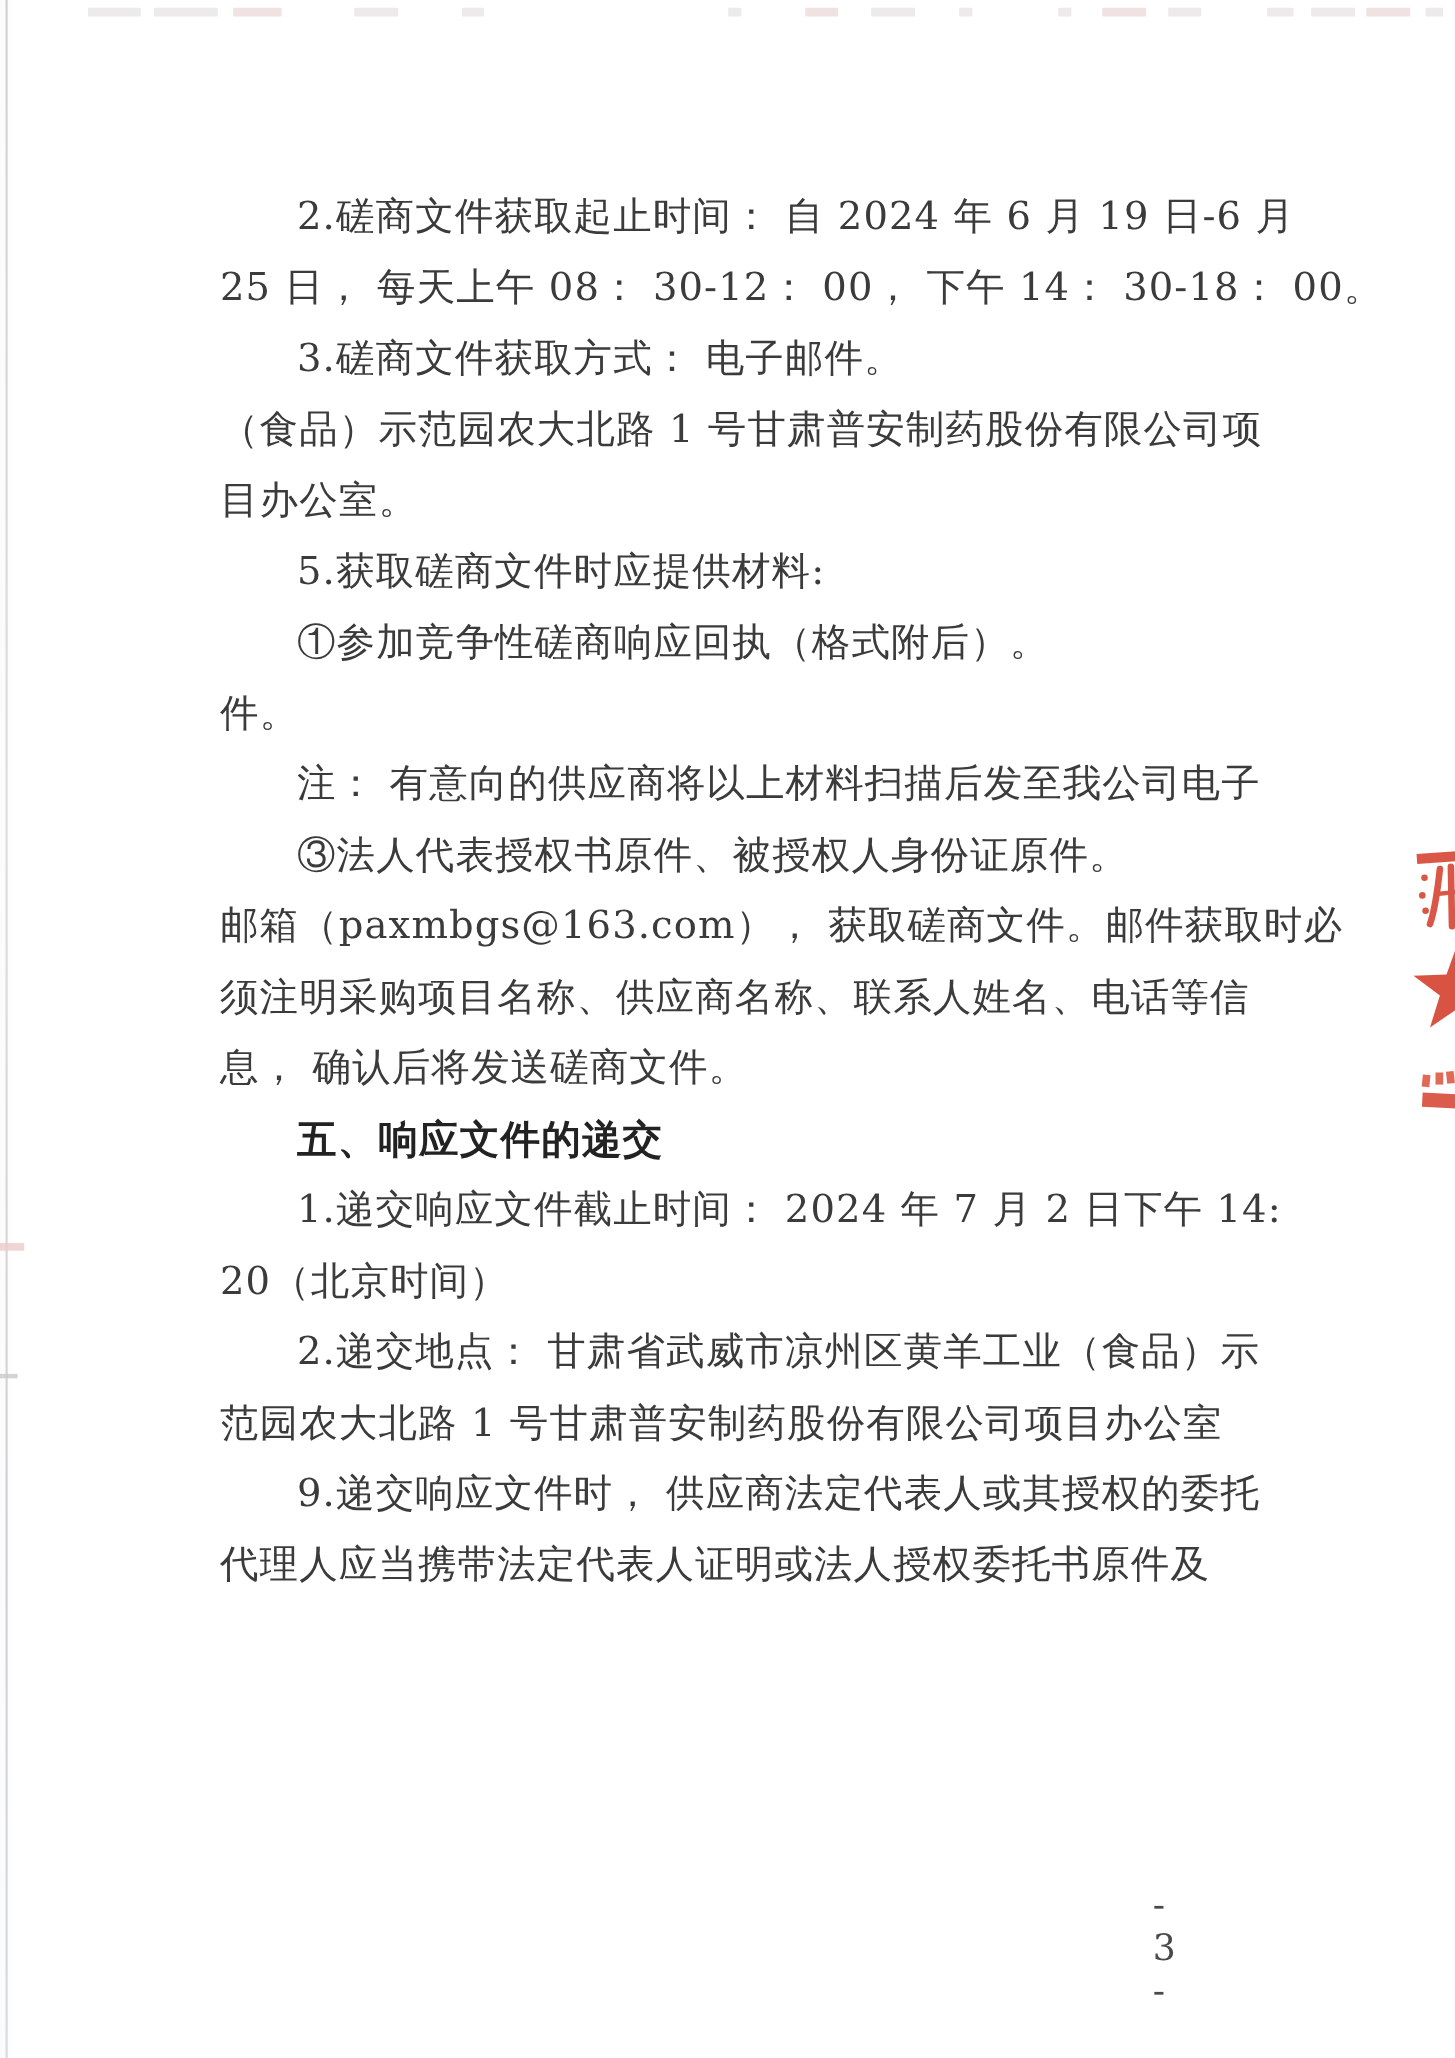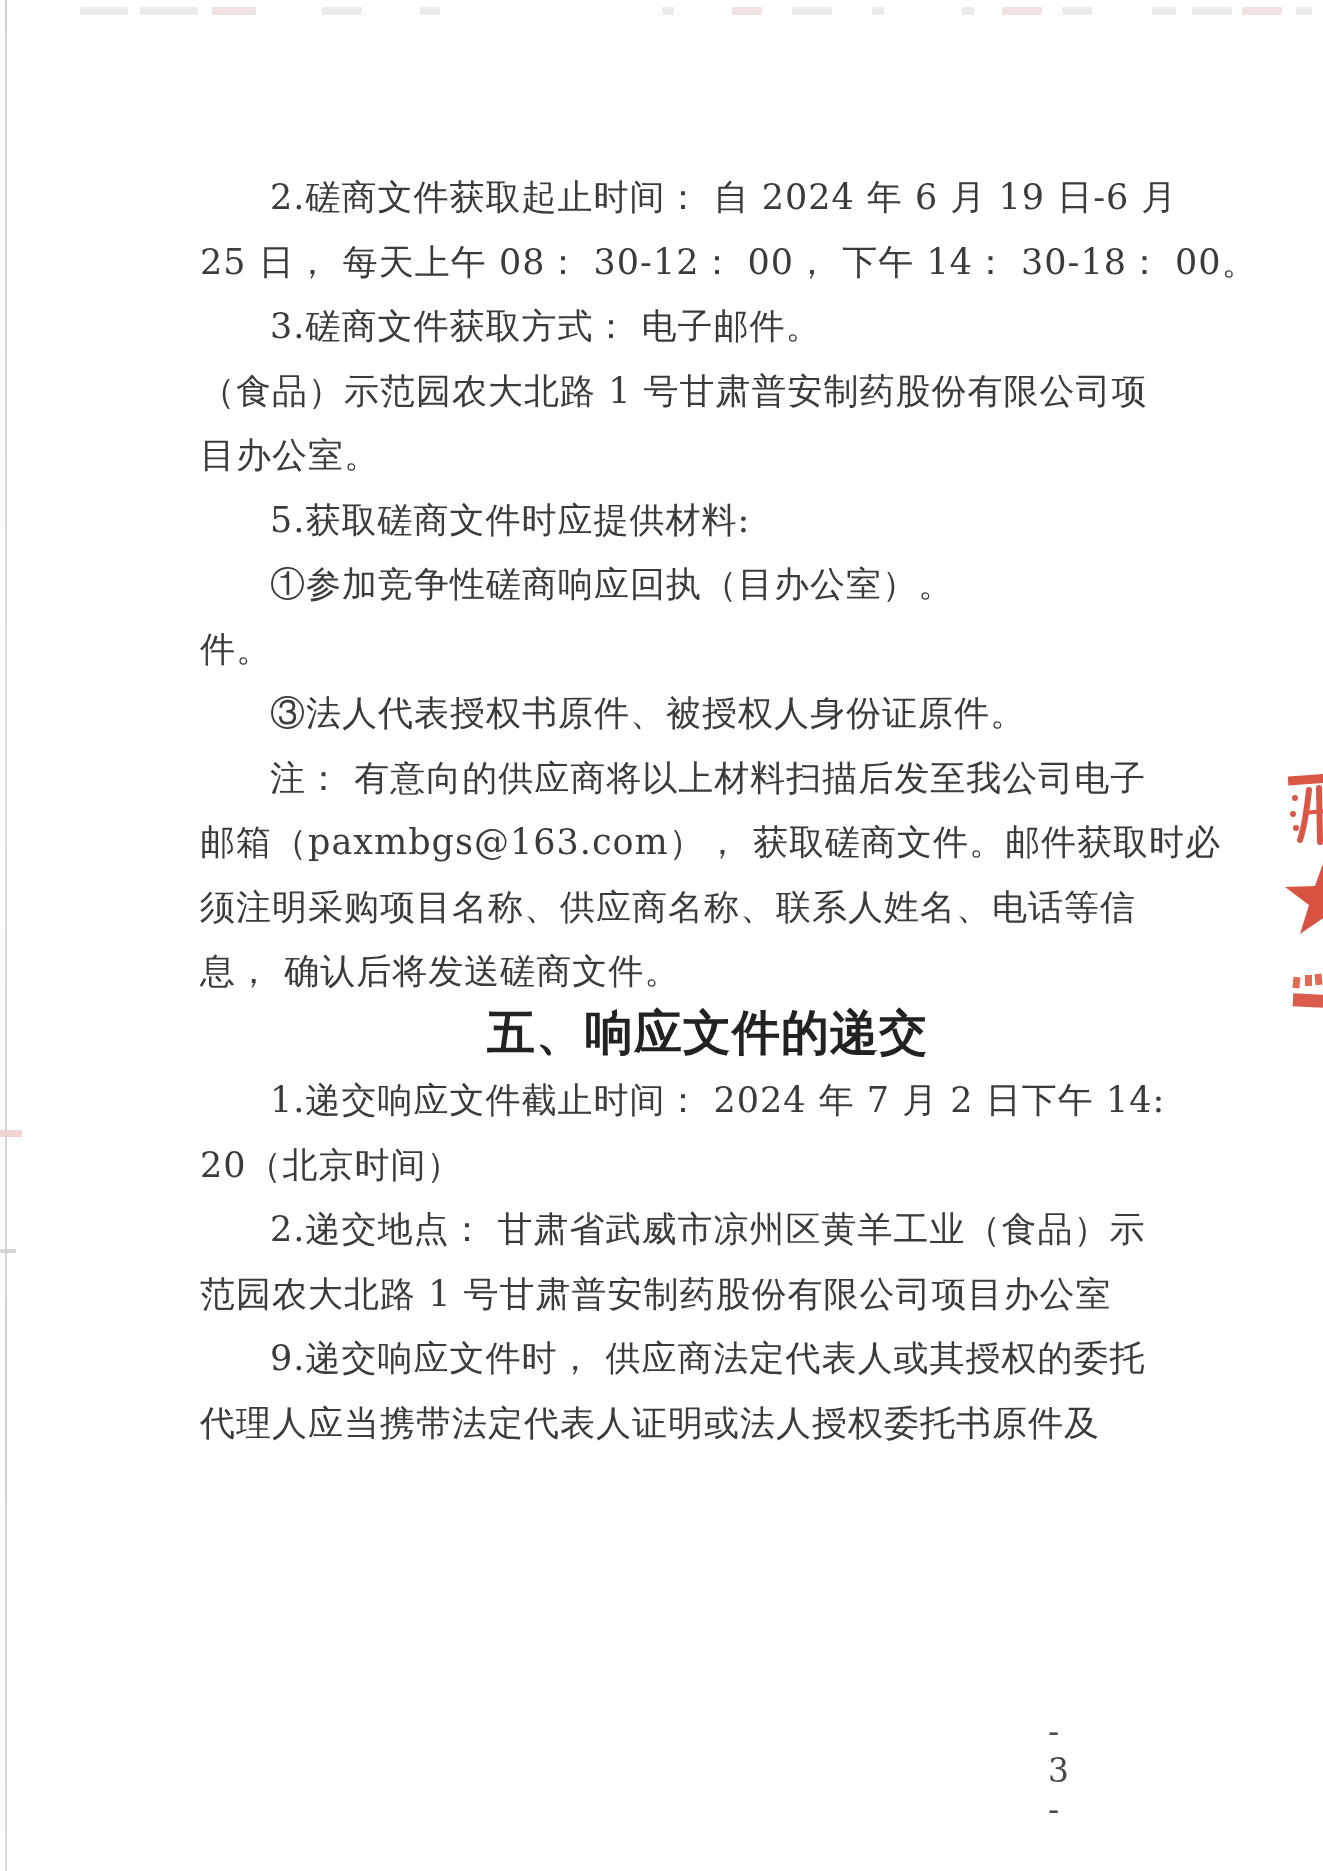--- a/index.html
+++ b/index.html
@@ -40,22 +40,22 @@
     position:absolute;left:200px;top:165px;width:945px;
     color:#3b3b3b;
     font-size:35px;
     letter-spacing:1px;
   }
   .line{
     height:64.5px;line-height:64.5px;white-space:nowrap;
   }
   .line.indent{padding-left:70px;}
   .line.heading{
-    font-family:Liberation Mono, monospace;
-    font-weight:bold;color:#222;font-size:48px;text-align:center;
+    font-family:Liberation Serif, serif;
+    font-weight:bold;color:#222;font-size:36px;
   }
   .page-number{
     position:absolute;left:1048px;top:1712px;
     color:#4a4a4a;font-size:33px;letter-spacing:4px;
   }
   
   .stamp{
     position:absolute;left:1275px;top:768px;width:48px;height:250px;
     overflow:hidden;
   }
@@ -89,24 +89,24 @@
   <div class="left-artifact-pink"></div>
   <div class="left-artifact-gray"></div>
 
   <div class="text-block">
     <div class="line indent">2.磋商文件获取起止时间： 自 2024 年 6 月 19 日-6 月</div>
     <div class="line">25 日， 每天上午 08： 30-12： 00， 下午 14： 30-18： 00。</div>
     <div class="line indent">3.磋商文件获取方式： 电子邮件。</div>
     <div class="line">（食品）示范园农大北路 1 号甘肃普安制药股份有限公司项</div>
     <div class="line">目办公室。</div>
     <div class="line indent">5.获取磋商文件时应提供材料:</div>
-    <div class="line indent">①参加竞争性磋商响应回执（目办公室）。</div>
+    <div class="line indent">①参加竞争性磋商响应回执（格式附后）。</div>
     <div class="line">件。</div>
+    <div class="line indent">注： 有意向的供应商将以上材料扫描后发至我公司电子</div>
     <div class="line indent">③法人代表授权书原件、被授权人身份证原件。</div>
-    <div class="line indent">注： 有意向的供应商将以上材料扫描后发至我公司电子</div>
     <div class="line">邮箱（paxmbgs@163.com）， 获取磋商文件。邮件获取时必</div>
     <div class="line">须注明采购项目名称、供应商名称、联系人姓名、电话等信</div>
     <div class="line">息， 确认后将发送磋商文件。</div>
     <div class="line indent heading">五、响应文件的递交</div>
     <div class="line indent">1.递交响应文件截止时间： 2024 年 7 月 2 日下午 14:</div>
     <div class="line">20（北京时间）</div>
     <div class="line indent">2.递交地点： 甘肃省武威市凉州区黄羊工业（食品）示</div>
     <div class="line">范园农大北路 1 号甘肃普安制药股份有限公司项目办公室</div>
     <div class="line indent">9.递交响应文件时， 供应商法定代表人或其授权的委托</div>
     <div class="line">代理人应当携带法定代表人证明或法人授权委托书原件及</div>

